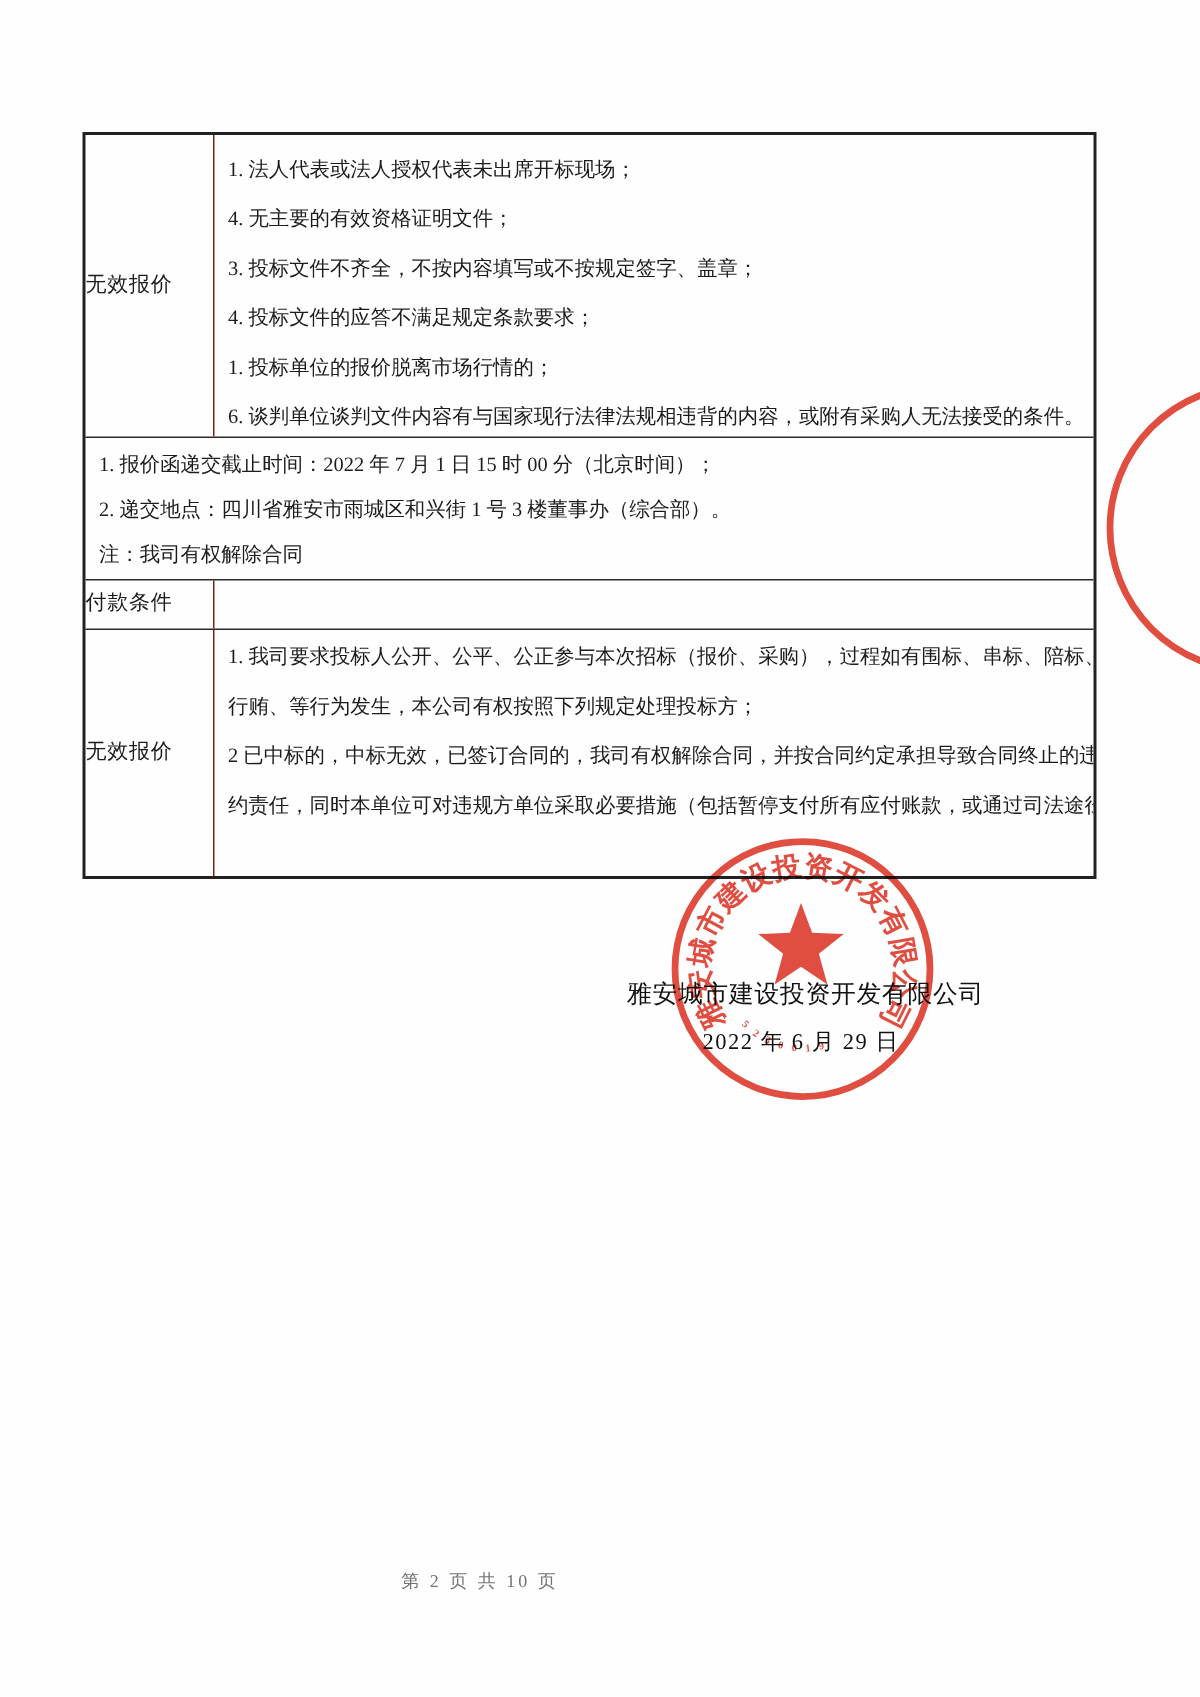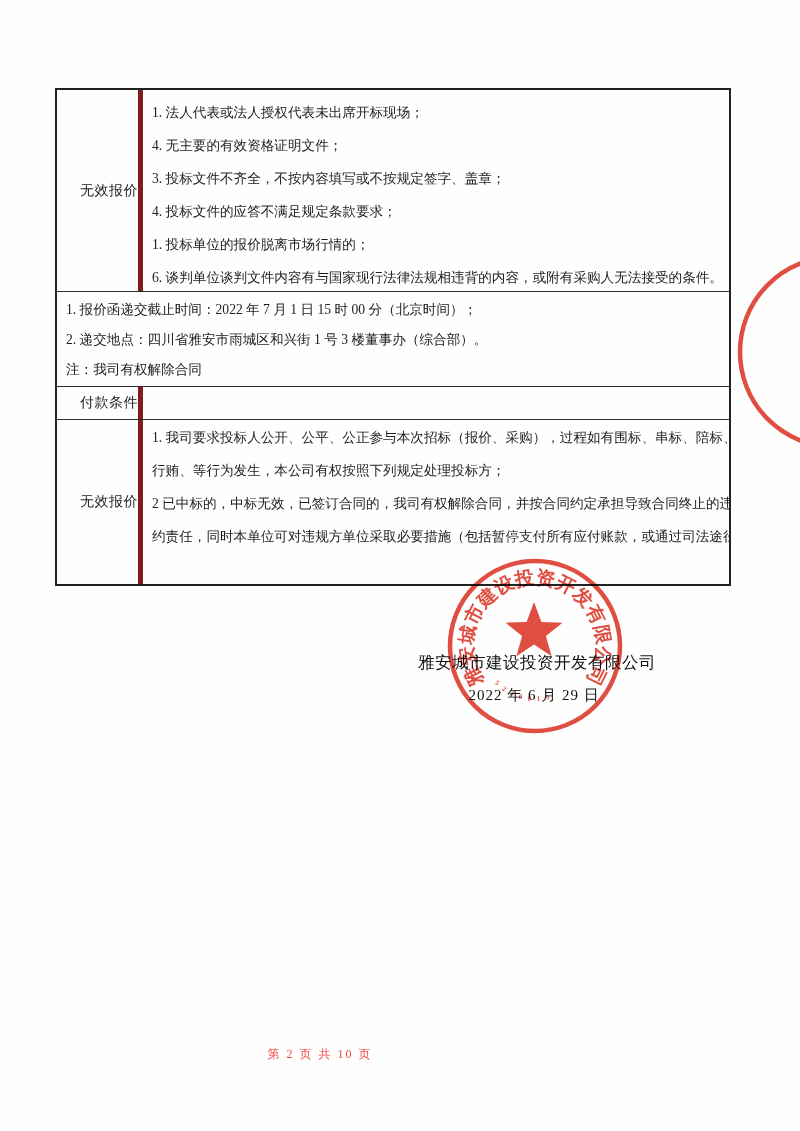--- a/index.html
+++ b/index.html
@@ -10,22 +10,22 @@
     color:#1c1c1c;
   }
   
   .doc-table{
     position:absolute;left:55px;top:88px;width:676px;
     border:2px solid #222;box-sizing:border-box;background:transparent;
   }
   .trow{display:flex;box-sizing:border-box;}
   .trow + .trow{border-top:1px solid #2a2a2a;}
   .tlabel{
-    width:86px;flex:0 0 86px;border-right:5px solid #7f1d1d;box-sizing:border-box;
-    display:flex;flex-direction:column;justify-content:center;align-items:flex-end;
+    width:86px;flex:0 0 86px;border-right:1px solid #7f1d1d;box-sizing:border-box;
+    display:flex;flex-direction:column;justify-content:center;align-items:flex-start;
     font-size:14px;line-height:34px;letter-spacing:0.5px;text-align:center;
   }
   .tcontent{flex:1 1 auto;box-sizing:border-box;padding:0 4px 0 9px;overflow:hidden;}
   .row1{height:201px;}
   .row2{height:95px;}
   .row3{height:33px;}
   .row4{height:165px;}
   .tline{font-size:13.6px;line-height:33px;white-space:nowrap;}
   .row1 .tcontent{padding-top:6px;}
   .row2 .tline{line-height:30px;}
@@ -34,21 +34,21 @@
   .row4 .tcontent{padding-top:1px;}
   
   .sig-block{
     position:absolute;left:418px;top:652px;width:232px;text-align:center;
   }
   .sig-company{font-size:16.5px;letter-spacing:0.5px;line-height:22px;white-space:nowrap;color:#111;}
   .sig-date{font-size:15px;letter-spacing:1px;line-height:22px;margin-top:10px;color:#111;}
   
   .footer{
     position:absolute;left:0;top:1046px;width:640px;text-align:center;
-    font-size:12px;letter-spacing:2px;color:#ef4444;
+    font-size:12px;letter-spacing:2px;color:#737373;
   }
   
   .seal-svg{position:absolute;mix-blend-mode:multiply;opacity:0.88;}
   .seal-main{left:445px;top:550px;}
   .seal-edge{left:690px;top:238px;}
   .seal-text{font-family:"Liberation Serif","DejaVu Serif",serif;font-weight:bold;}
 </style>
 </head>
 <body>
 

